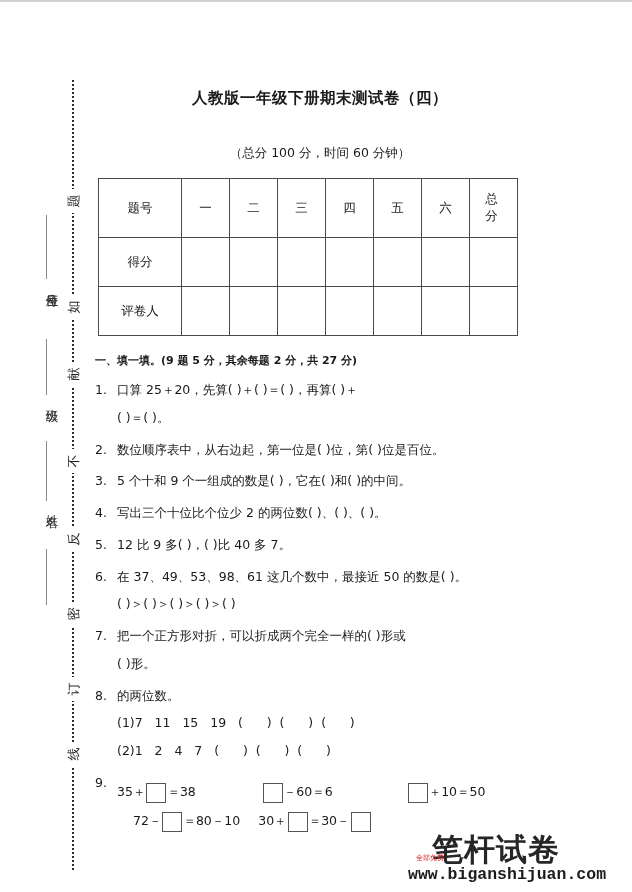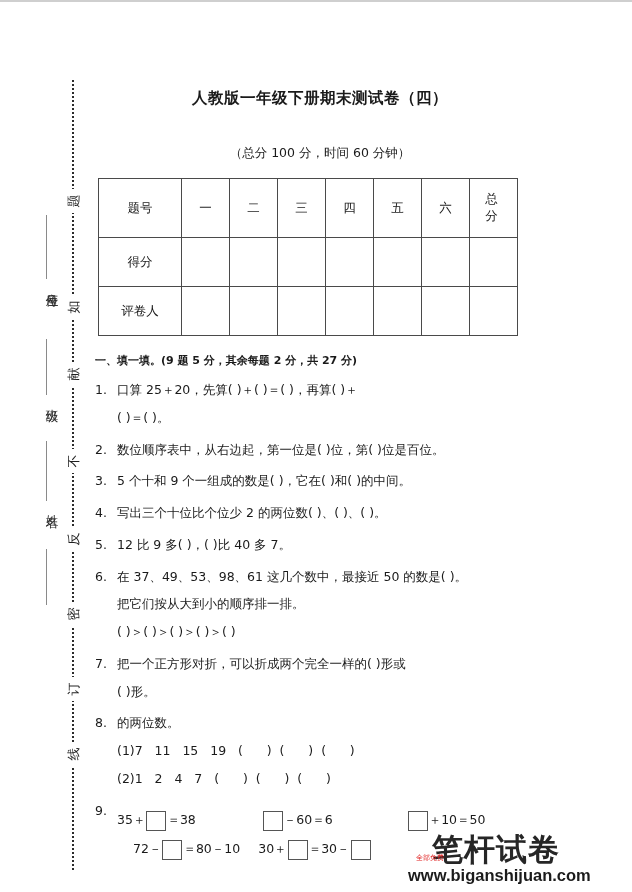--- a/index.html
+++ b/index.html
@@ -166,21 +166,21 @@
   }
   .wm-cn {
     font-size: 31px;
     font-weight: bold;
     color: #262626;
     letter-spacing: 1px;
     margin-left: 24px;
     line-height: 34px;
   }
   .wm-url {
-    font-family: Liberation Sans, sans-serif;
+    font-family: Liberation Mono, monospace;
     font-size: 16.5px;
     font-weight: bold;
     color: #1b1b1b;
     letter-spacing: 0px;
     line-height: 18px;
   }
   .wm-free {
     position: absolute;
     left: 8px;
     bottom: 21px;
@@ -283,21 +283,20 @@
 
     <div class="q">
       <div class="num">5.</div>
       <div class="body">12 比 9 多(     )，(     )比 40 多 7。</div>
     </div>
 
     <div class="q">
       <div class="num">6.</div>
       <div class="body">
         <div>在 37、49、53、98、61 这几个数中，最接近 50 的数是(     )。</div>
-        <div class="cont">把它们按从大到小的顺序排一排。</div>
         <div class="cont">(     )＞(     )＞(     )＞(     )＞(     )</div>
       </div>
     </div>
 
     <div class="q">
       <div class="num">7.</div>
       <div class="body">
         <div>把一个正方形对折，可以折成两个完全一样的(        )形或</div>
         <div class="cont">(        )形。</div>
       </div>

